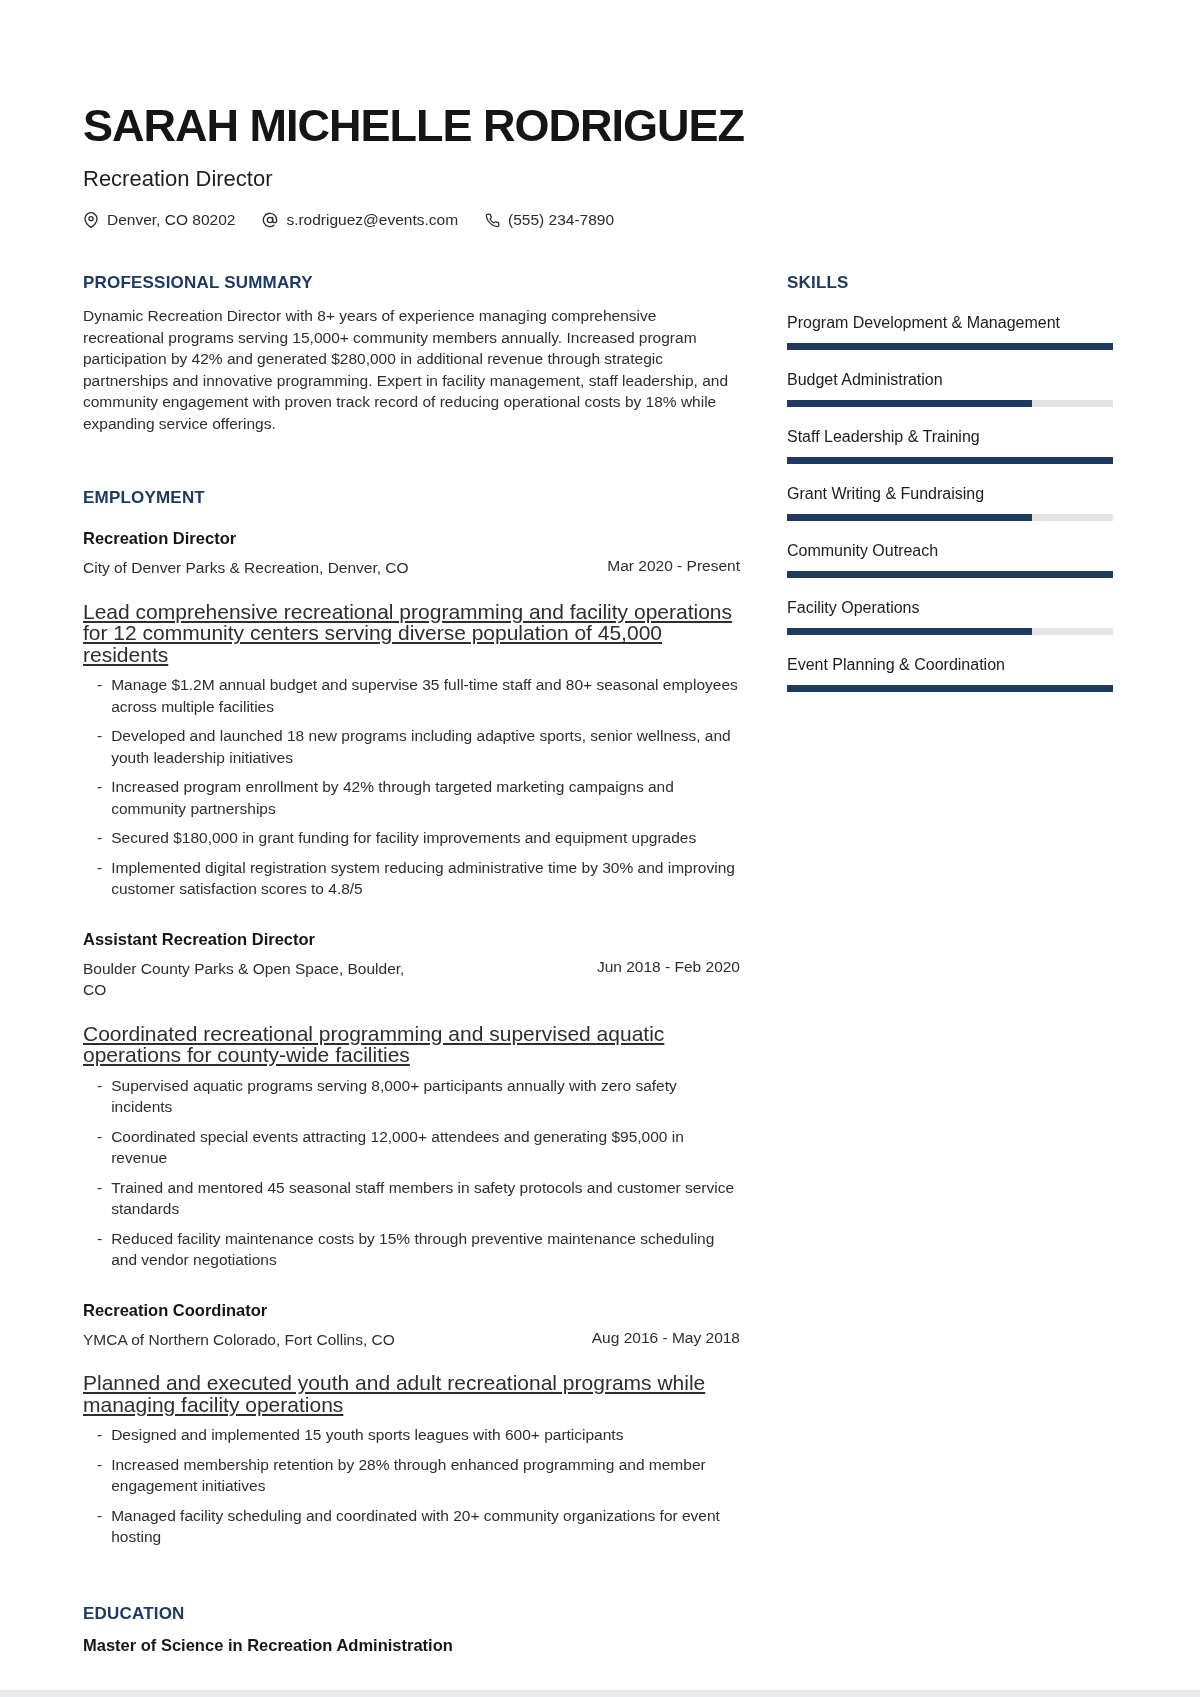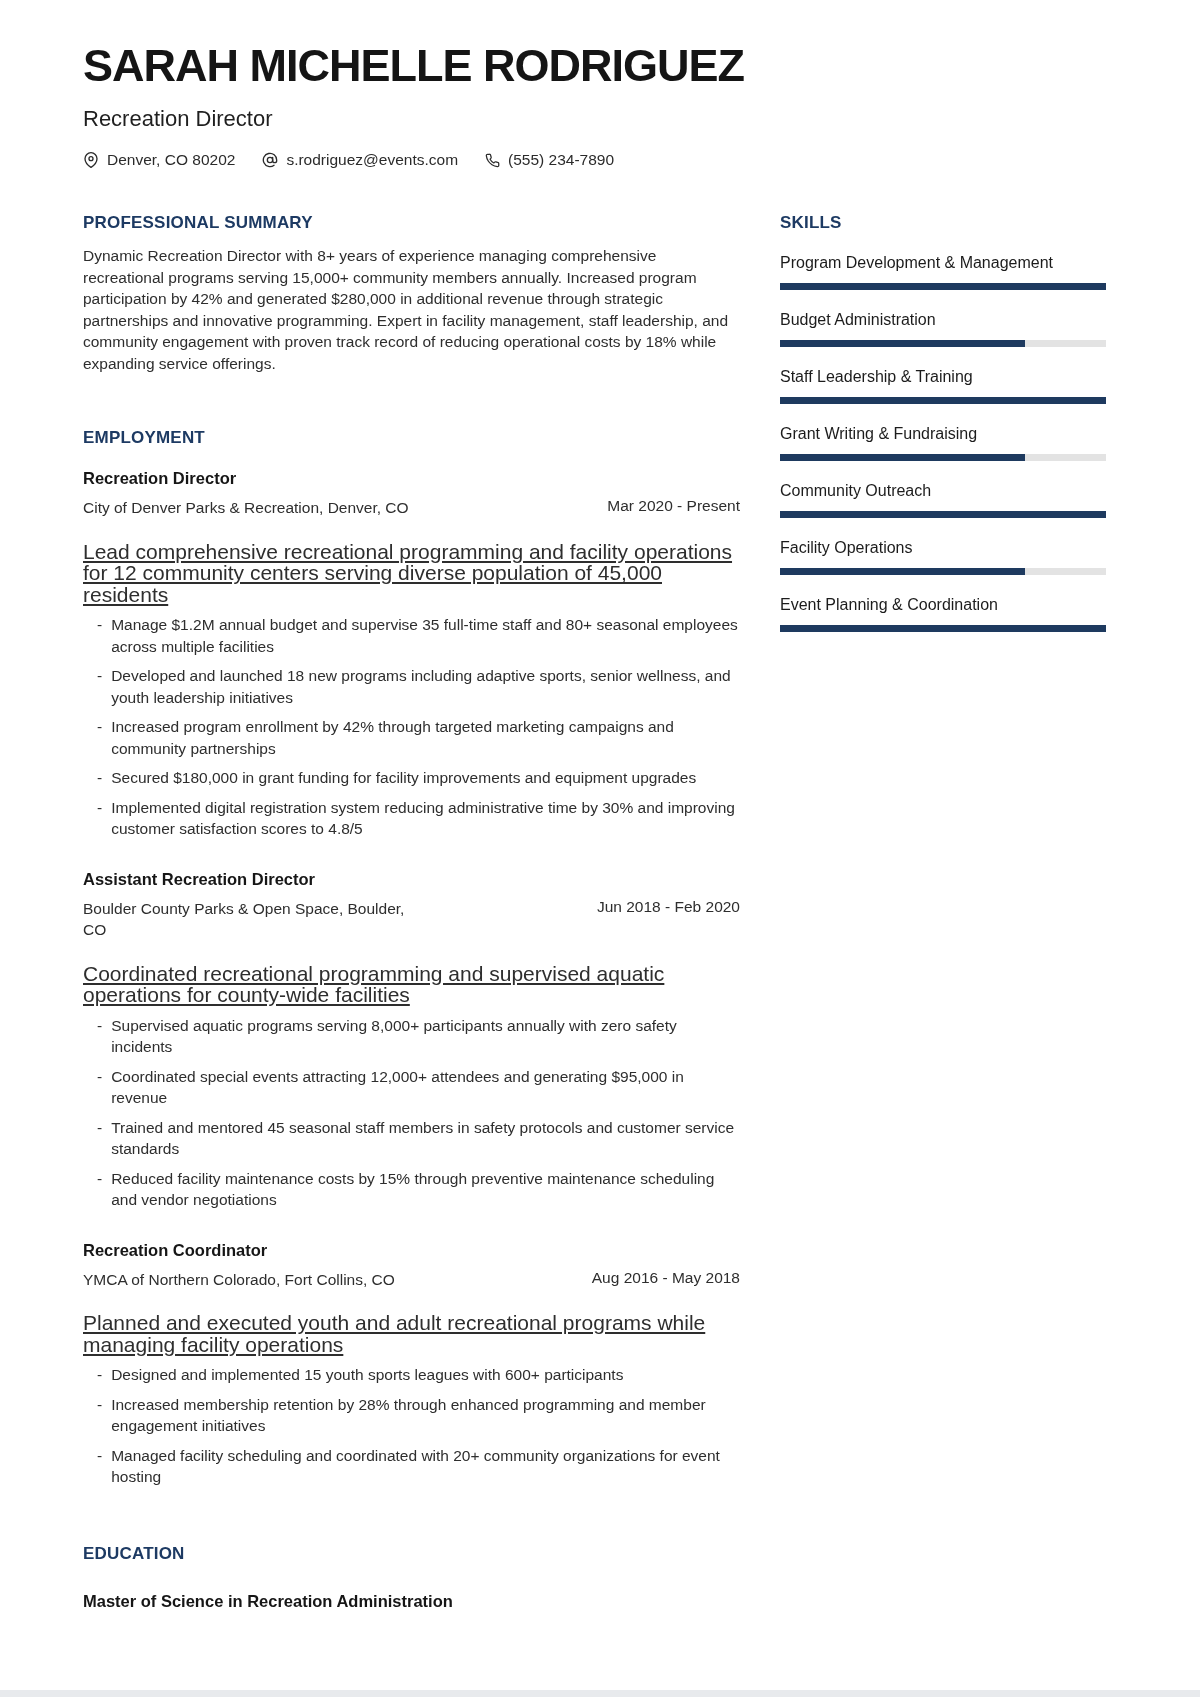--- a/index.html
+++ b/index.html
@@ -5,34 +5,34 @@
   * { box-sizing: border-box; }
   html, body { margin: 0; padding: 0; }
   body {
     width: 1200px; height: 1697px;
     background: #ffffff;
     font-family: "Liberation Sans", "DejaVu Sans", sans-serif;
     color: #2e2e2e;
     position: relative;
     overflow: hidden;
   }
-  .page { padding: 42px 87px 0 83px; }
+  .page { padding: 102px 87px 0 83px; }
 
   
   .name {
     font-size: 45px; font-weight: 700; letter-spacing: -1px;
     color: #151515; margin: 0; line-height: 1.05;
   }
   .job-headline { font-size: 22px; color: #1f1f1f; margin-top: 17px; }
   .contact-row { display: flex; align-items: center; gap: 27px; margin-top: 19px; font-size: 15.5px; color: #2b2b2b; }
   .contact-item { display: flex; align-items: center; gap: 8px; }
   .contact-item svg { display: block; }
 
   
-  .columns { display: flex; justify-content: flex-start; margin-top: 44px; }
+  .columns { display: flex; justify-content: space-between; margin-top: 44px; }
   .main-col { width: 657px; flex: none; }
   .side-col { width: 326px; flex: none; margin-left: 40px; }
 
   .section-heading {
     font-size: 17px; font-weight: 700; color: #1d3a63;
     letter-spacing: 0.2px; margin: 0;
   }
   .summary-text { font-size: 15.5px; line-height: 21.5px; margin-top: 12px; color: #2e2e2e; }
 
   .employment-section { margin-top: 54px; }
@@ -42,21 +42,21 @@
   .job-meta { display: flex; justify-content: space-between; align-items: flex-start; margin-top: 9px; font-size: 15.5px; }
   .job-company { white-space: pre-line; max-width: 63%; line-height: 21.5px; }
   .job-dates { white-space: nowrap; text-align: right; }
   .job-desc { font-size: 21px; line-height: 21.5px; margin-top: 22px; text-decoration: underline; }
   .bullet-list { list-style: none; margin: 9px 0 0 0; padding: 0; }
   .bullet { display: flex; gap: 9px; padding-left: 14px; margin-top: 8px; font-size: 15.5px; line-height: 21.5px; }
   .bullet:first-child { margin-top: 0; }
   .bullet-dash { flex: none; }
 
   .education-section { margin-top: 56px; }
-  .degree { font-size: 16.5px; font-weight: 700; color: #161616; margin-top: 28px; }
+  .degree { font-size: 16.5px; font-weight: 700; color: #161616; margin-top: 12px; }
 
   
   .skill { margin-top: 21px; }
   .skill-label { font-size: 16px; color: #1c1c1c; }
   .skill-bar { margin-top: 11px; height: 7px; background: #e3e3e3; width: 100%; }
   .skill-fill { height: 100%; background: #1e3a5f; }
 
   .footer-strip {
     position: absolute; bottom: 0; left: 0; width: 100%; height: 7px;
     background: #e8eaed;

